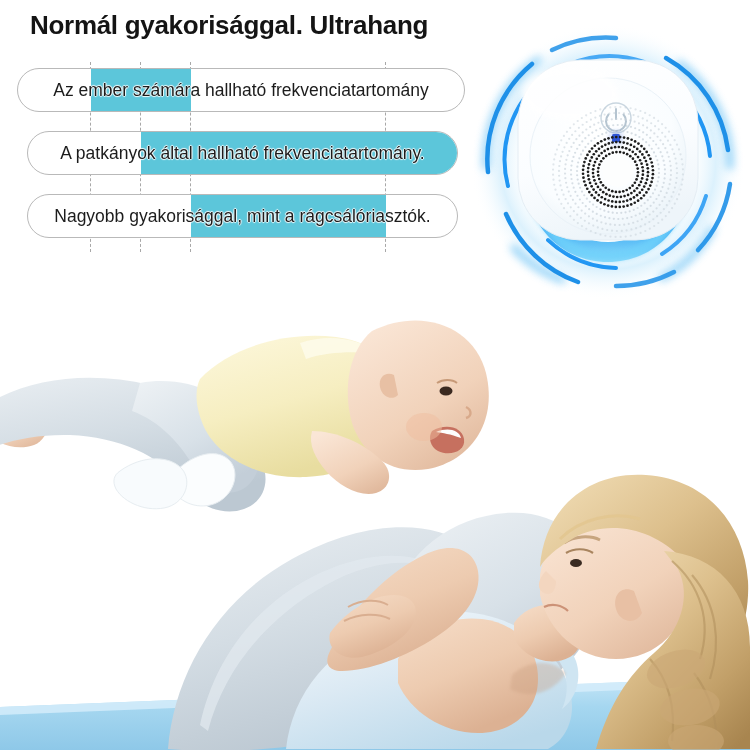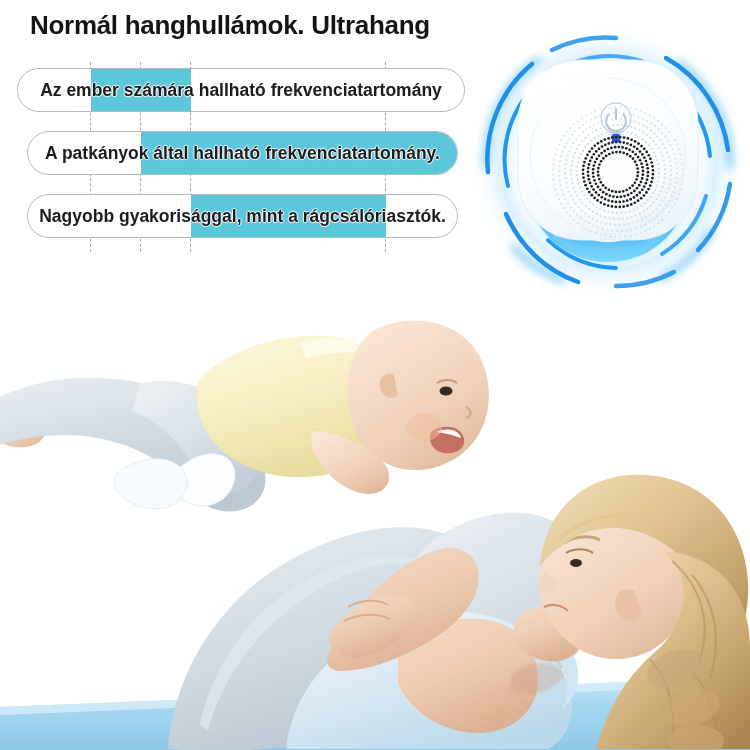--- a/index.html
+++ b/index.html
@@ -42,21 +42,20 @@
     height:44px;
     left:0; right:0;
   }
   .bar {
     position:absolute;
     height:44px;
     background:#ffffff;
     border:1px solid #b9b9b9;
     border-radius:24px;
     overflow:hidden;
-    font-weight:bold;
   }
   .bar-fill {
     position:absolute;
     top:-1px; bottom:-1px;
     background:#5cc6da;
   }
   .bar-label {
     position:absolute;
     left:0; right:0; top:0; bottom:0;
     display:flex;
@@ -88,21 +87,21 @@
     width:750px; height:495px;
     z-index:10;
     overflow:hidden;
     background:#ffffff;
   }
   #photo svg { display:block; }
 </style>
 </head>
 <body>
 
-<div id="title">Normál hanghullámok. Ultrahang</div>
+<div id="title">Normál gyakorisággal. Ultrahang</div>
 
 <div id="chart">
 
   <div class="gridline" style="left:90px;"></div>
   <div class="gridline" style="left:140px;"></div>
   <div class="gridline" style="left:190px;"></div>
   <div class="gridline" style="left:385px;"></div>
 
   <div class="barrow" style="top:6px;">
     <div class="bar" style="left: 17px; width: 448px; border-color: rgb(185, 185, 185);">

